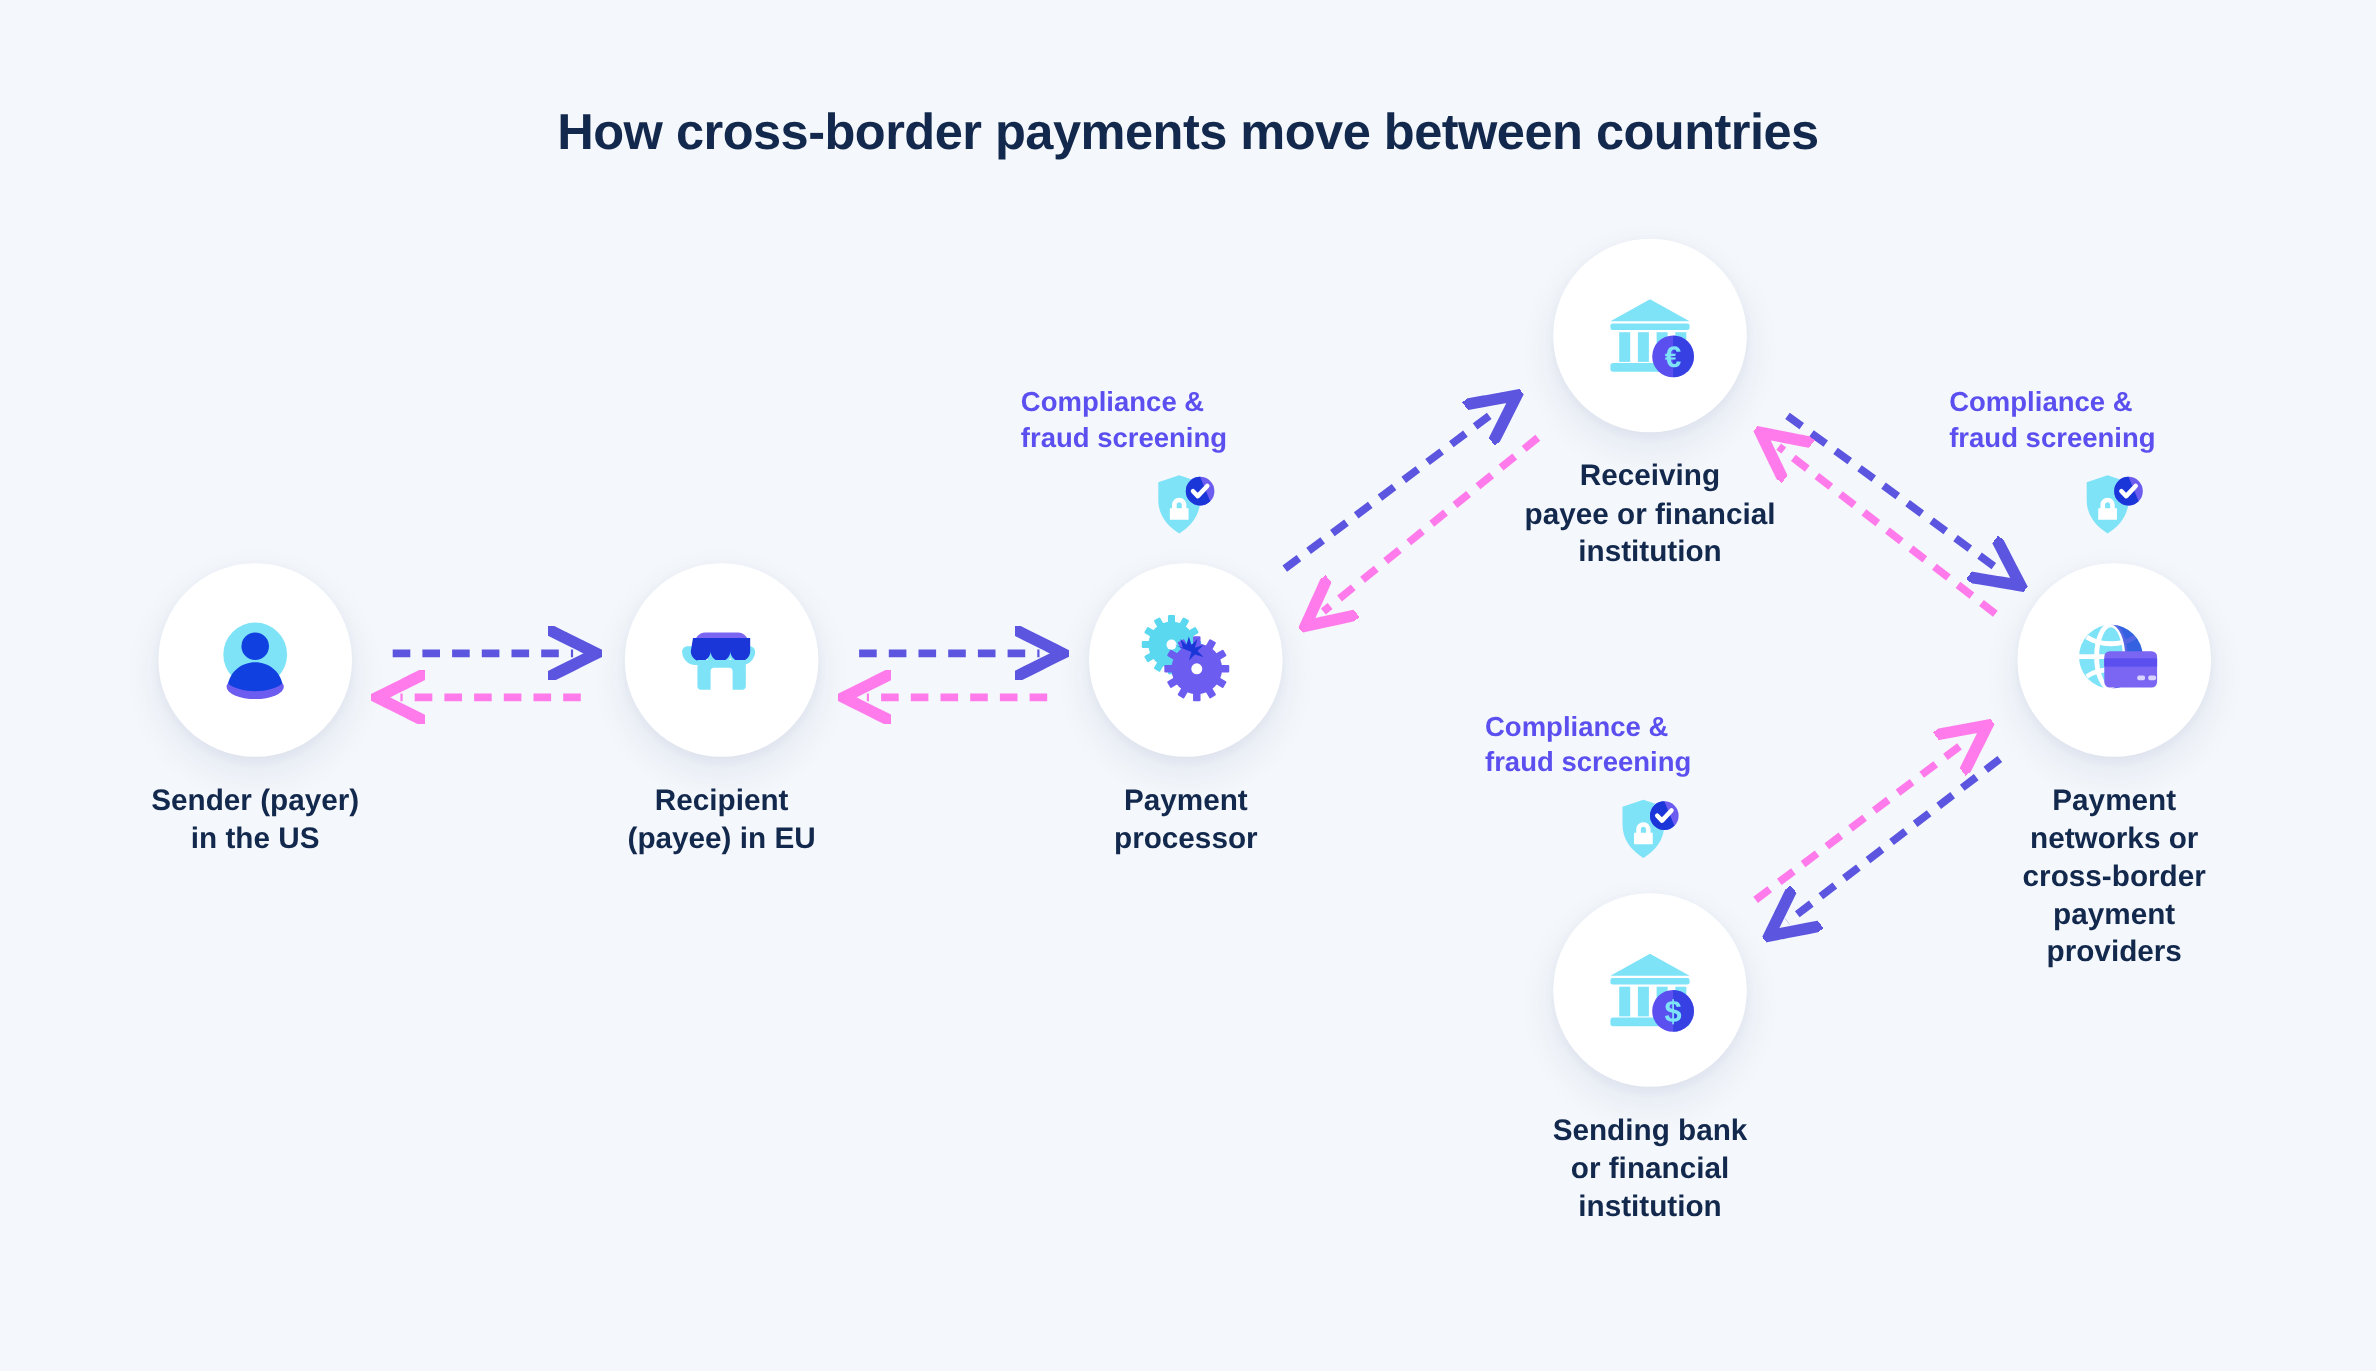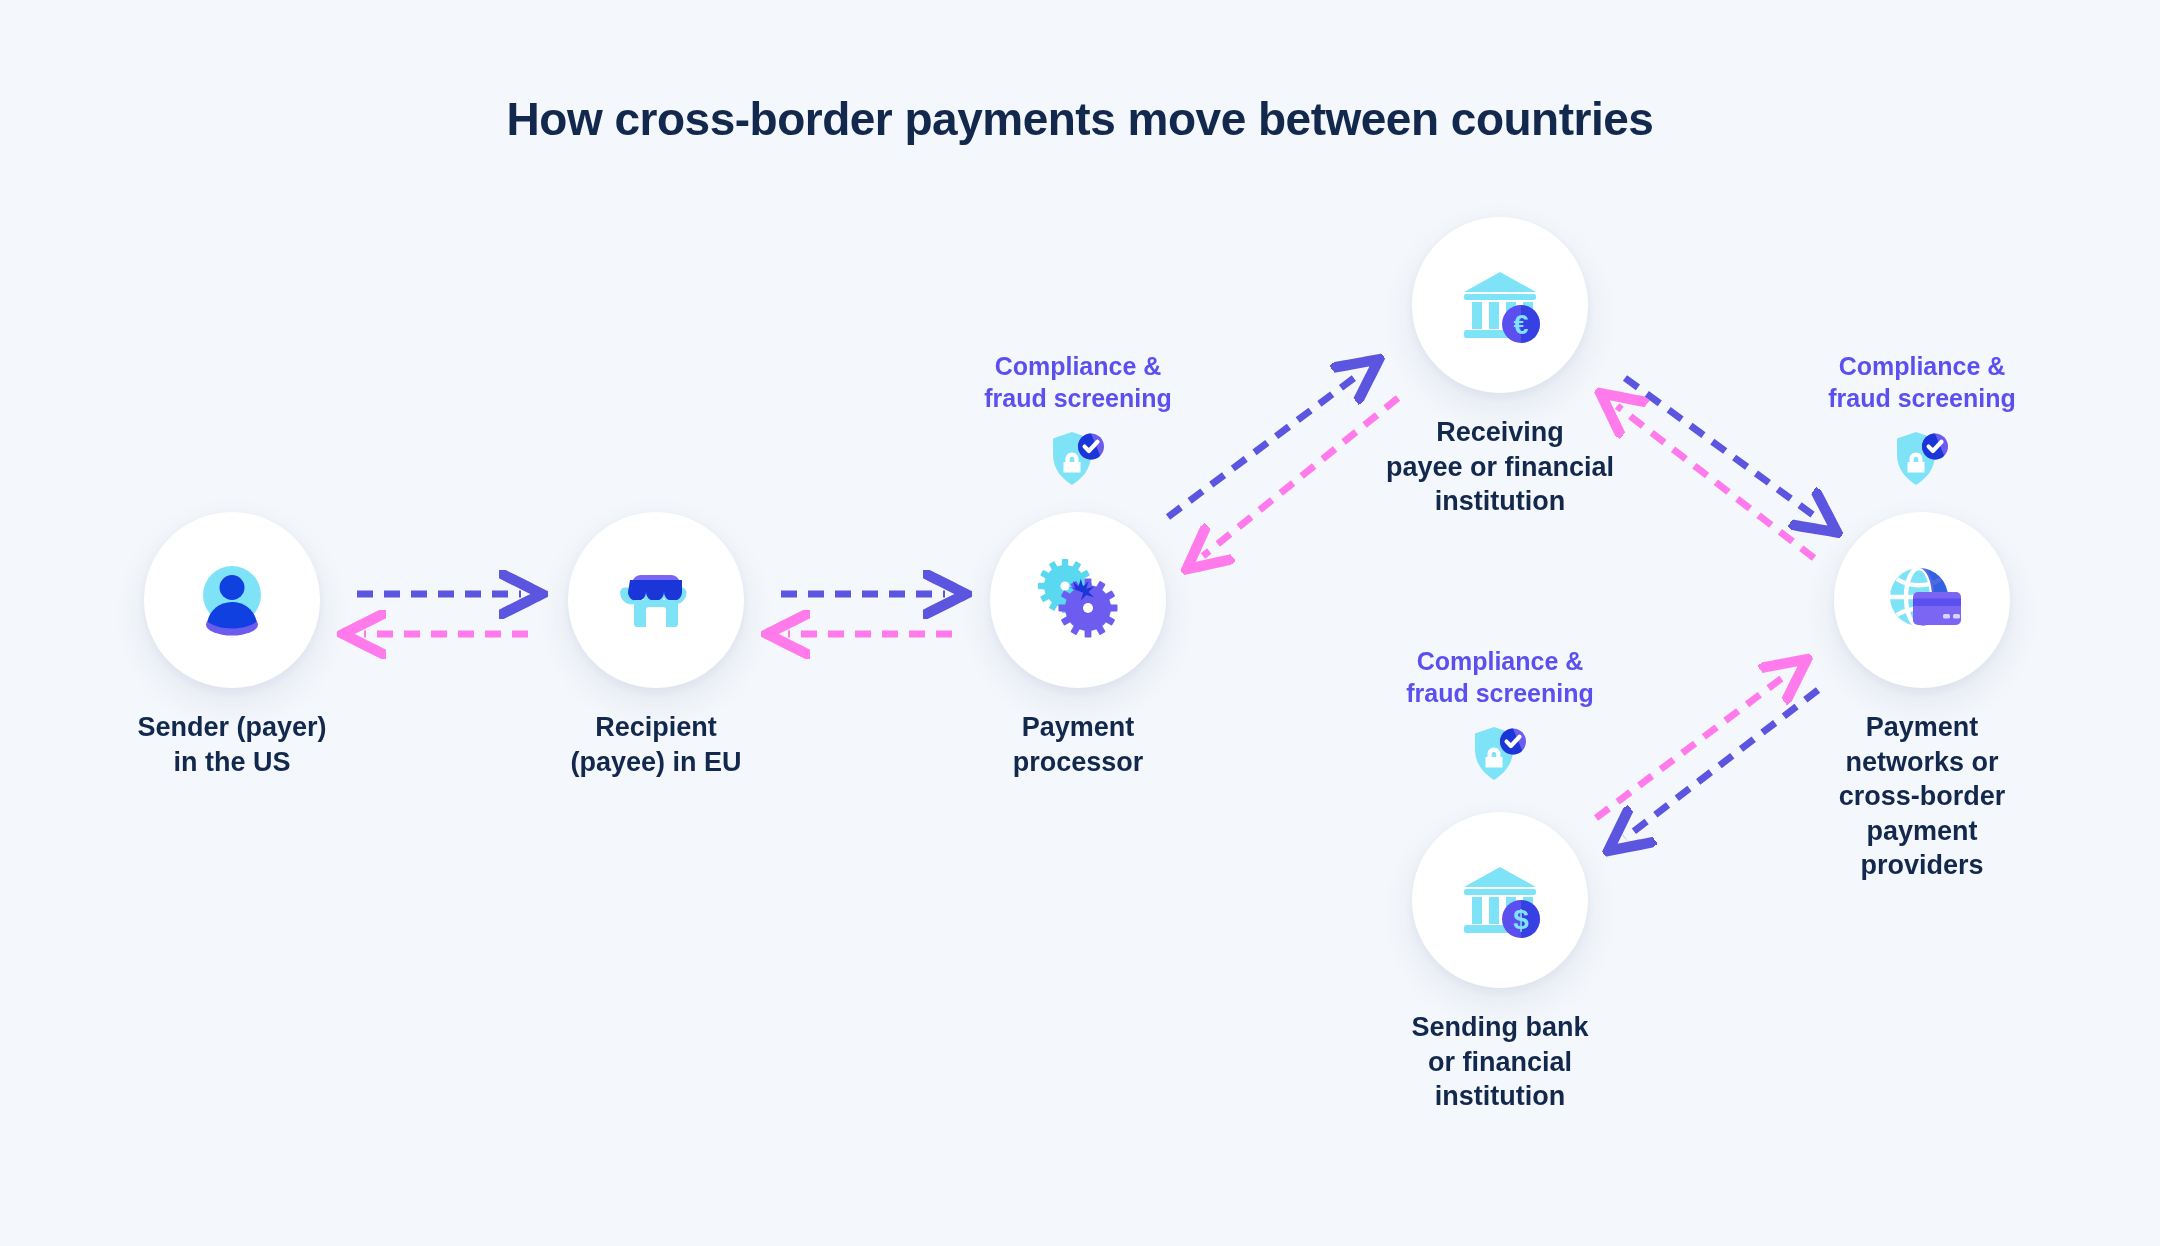--- a/index.html
+++ b/index.html
@@ -70,21 +70,21 @@
     line-height: 1.28;
     color: #12284c;
     white-space: pre-line;
   }
 
   
   .compliance {
     position: absolute;
     width: 300px;
     margin-left: -150px;
-    text-align: center;
+    text-align: left;
   }
   .compliance-label {
     font-size: 25px;
     font-weight: 700;
     line-height: 1.28;
     color: #5b4ff0;
     white-space: pre-line;
   }
   .compliance-badge {
     margin-top: 14px;

